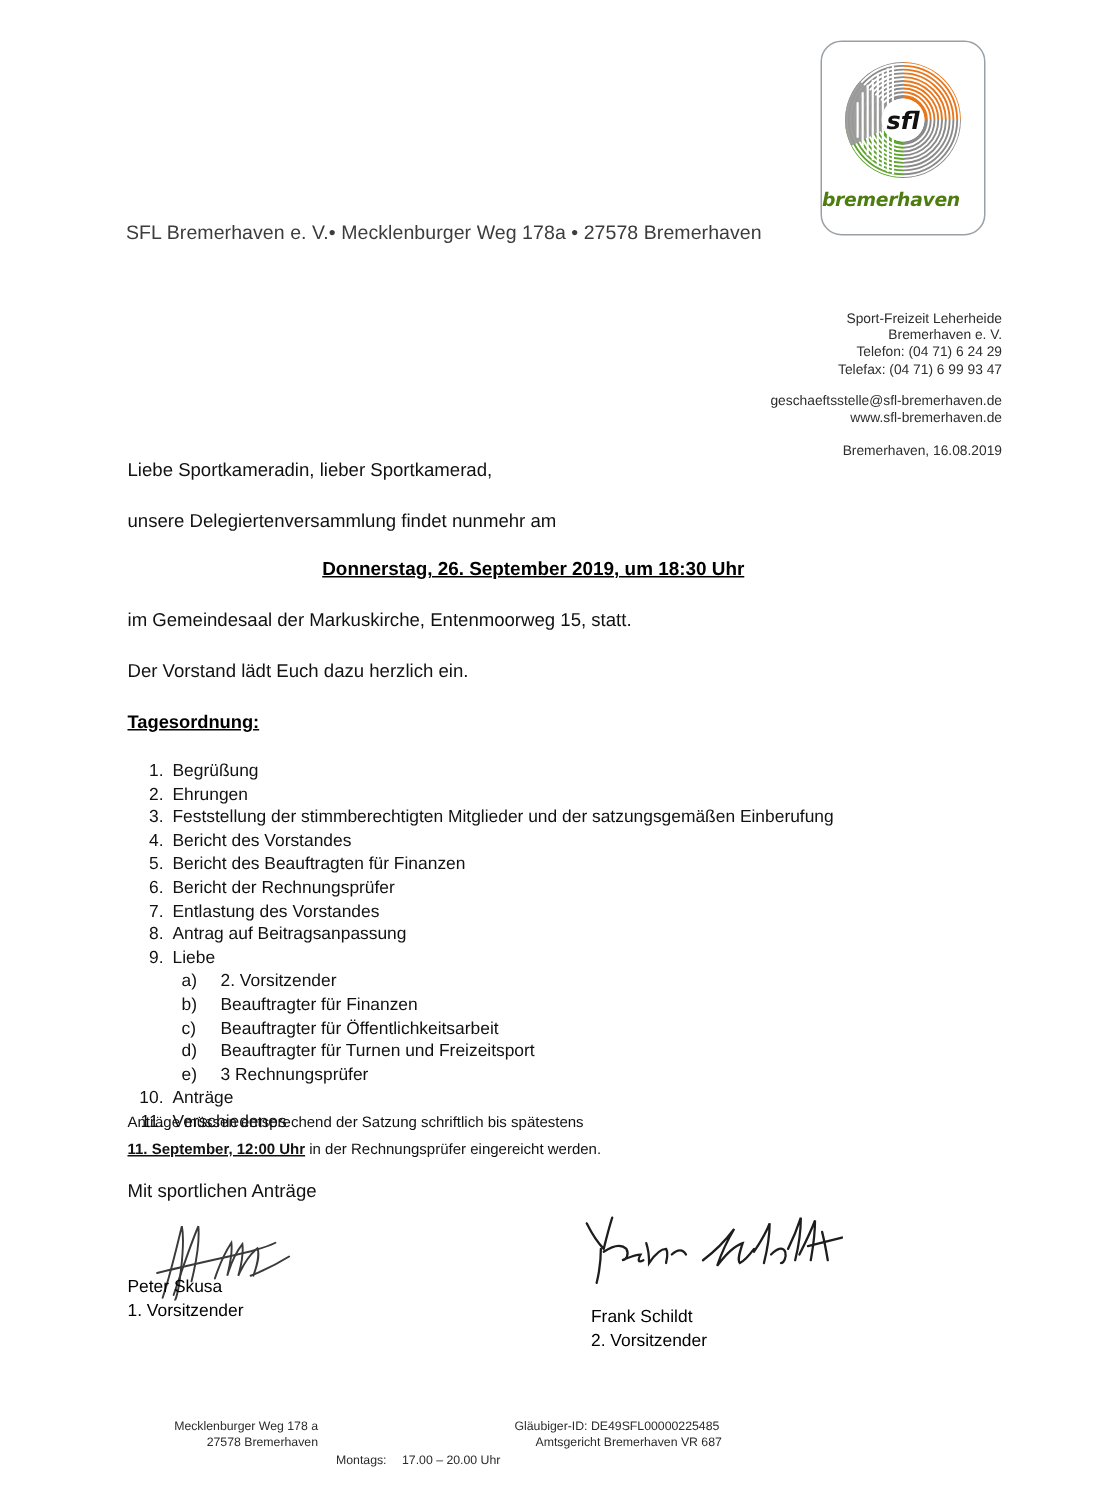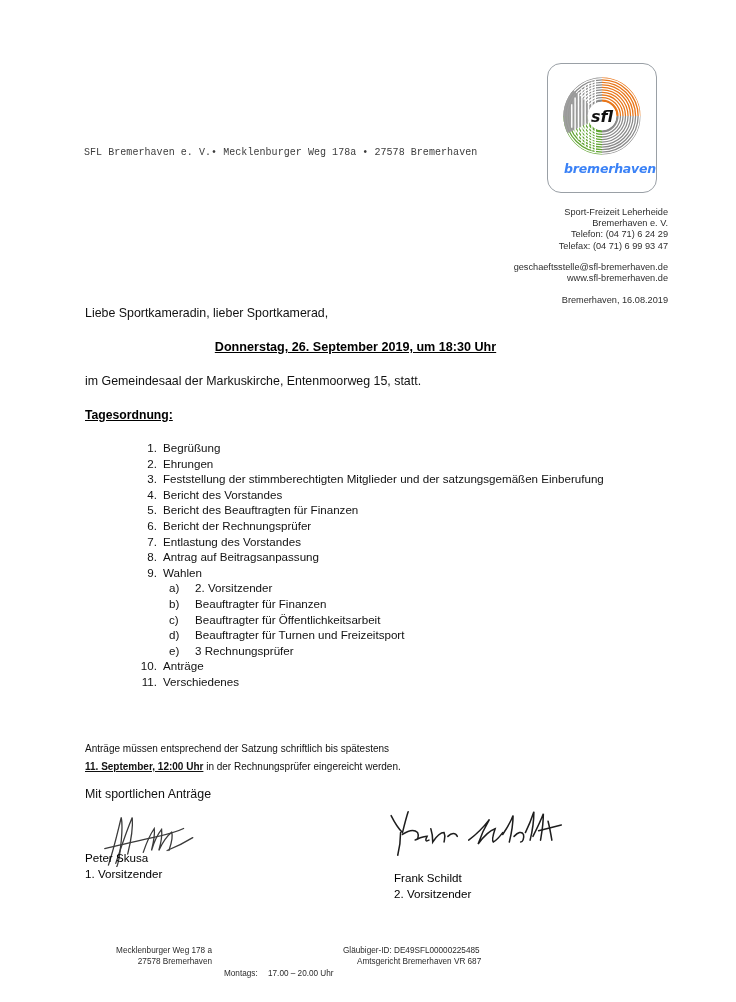--- a/index.html
+++ b/index.html
@@ -17,49 +17,47 @@
   .page { position: relative; width: 736px; height: 1002px; }
 
   
   .logo-box {
     position: absolute;
     left: 547px; top: 27px;
     width: 110px; height: 130px;
     border: 1px solid #9aa0a6;
     border-radius: 14px;
     background: #ffffff;
-    margin-top: 36px;
   }
   .logo-mark {
     position: absolute;
     left: 50%; top: 10px;
     transform: translateX(-50%);
     width: 84px; height: 84px;
   }
   .logo-word {
     position: absolute;
     left: 0; right: 0; bottom: 16px;
-    text-align: right;
+    text-align: left;
     font-family: "DejaVu Sans", sans-serif;
     font-size: 12.5px;
     font-weight: bold;
     font-style: italic;
     letter-spacing: -0.2px;
-    color: #3b82f6;
+    color: #4d7c0f;
   }
 
   
   .sender-line {
     position: absolute;
     left: 84px; top: 147px;
-    font-size: 10px;
+    font-size: 13px;
     color: #3c3c3c;
     letter-spacing: 0.05px;
     white-space: nowrap;
-    font-family: Liberation Mono, monospace;
   }
 
   
   .contact {
     position: absolute;
     right: 68px; top: 207px;
     text-align: right;
     font-size: 9.2px;
     line-height: 11.2px;
     color: #2d2d2d;
@@ -103,21 +101,20 @@
     padding: 0 0 0 30px;
     list-style: none;
     counter-reset: agenda;
   }
   ol.agenda > li {
     counter-increment: agenda;
     position: relative;
     font-size: 11.6px;
     line-height: 15.6px;
     color: #111;
-    margin-left: 48px;
   }
   ol.agenda > li > .txt::before {
     content: counter(agenda) ".";
     position: absolute;
     left: -30px;
     width: 24px;
     text-align: right;
   }
   ol.agenda > li > .txt { display: block; position: relative; }
 
@@ -239,22 +236,24 @@
     <div>Telefax: (04 71) 6 99 93 47</div>
     <div class="gap"></div>
     <div>geschaeftsstelle@sfl-bremerhaven.de</div>
     <div>www.sfl-bremerhaven.de</div>
     <div class="gap2"></div>
     <div>Bremerhaven, 16.08.2019</div>
   </div>
 
   <div class="body-wrap">
     <p class="para">Liebe Sportkameradin, lieber Sportkamerad,</p>
+    <p class="para tight">unsere  Delegiertenversammlung findet nunmehr am</p>
     <p class="headline">Donnerstag, 26. September 2019, um 18:30 Uhr</p>
     <p class="para">im Gemeindesaal der Markuskirche, Entenmoorweg 15, statt.</p>
+    <p class="para">Der Vorstand lädt Euch dazu herzlich ein.</p>
     <div class="toc-title">Tagesordnung:</div>
 
     <ol class="agenda">
       <li>
           <span class="txt">Begrüßung</span>
         </li>
       <li>
           <span class="txt">Ehrungen</span>
         </li>
       <li>
@@ -269,21 +268,21 @@
       <li>
           <span class="txt">Bericht der Rechnungsprüfer</span>
         </li>
       <li>
           <span class="txt">Entlastung des Vorstandes</span>
         </li>
       <li>
           <span class="txt">Antrag auf Beitragsanpassung</span>
         </li>
       <li>
-        <span class="txt">Wahlen</span>
+        <span class="txt">Liebe</span>
         <ol class="sub">
           <li>2. Vorsitzender</li>
           <li>Beauftragter für Finanzen</li>
           <li>Beauftragter für Öffentlichkeitsarbeit</li>
           <li>Beauftragter für Turnen und Freizeitsport</li>
           <li>3 Rechnungsprüfer</li>
         </ol>
       </li>
       <li>
           <span class="txt">Anträge</span>

